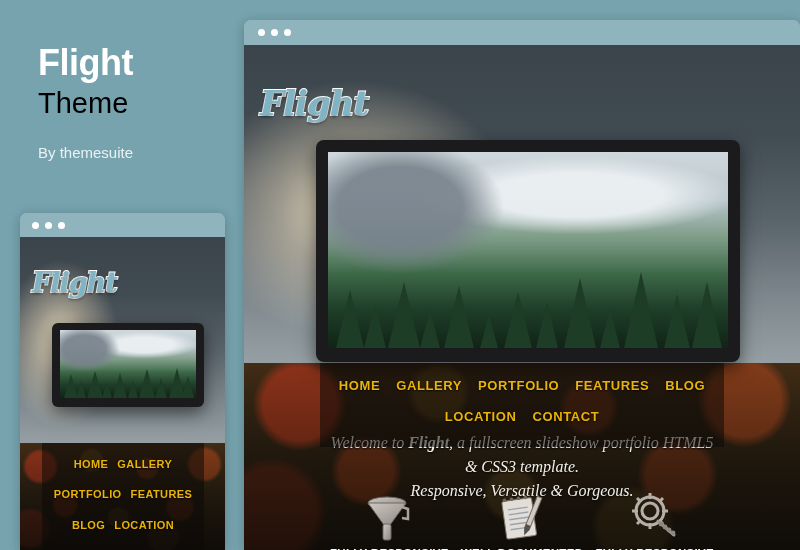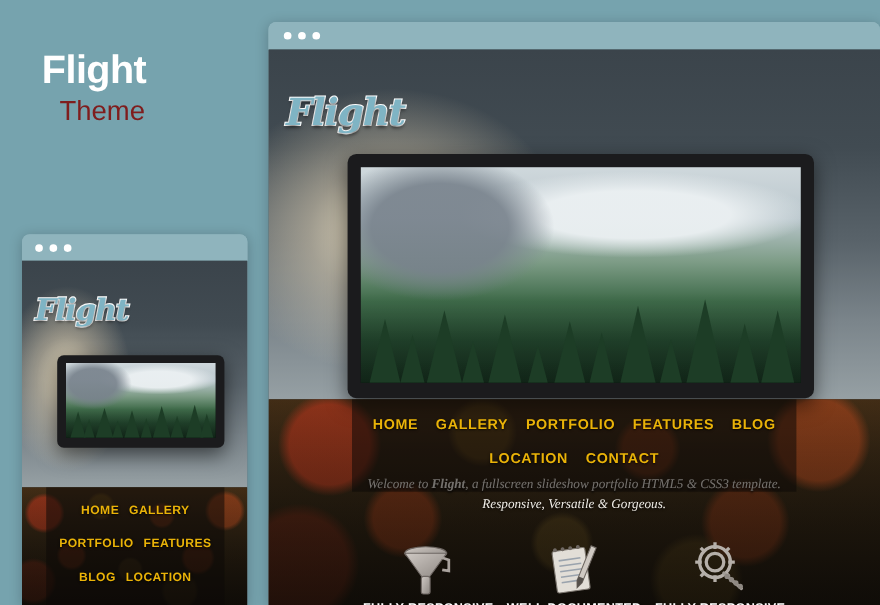--- a/index.html
+++ b/index.html
@@ -12,22 +12,22 @@
 
   
   .info{
     position:absolute;left:38px;top:44px;width:190px;
   }
   .info .title{
     font-size:36px;font-weight:bold;color:#ffffff;
     letter-spacing:-0.5px;line-height:1.05;margin:0;
   }
   .info .subtitle{
-    font-size:25px;font-weight:300;color:#7f1d1d;
-    margin:6px 0 0 16px;line-height:1.1;
+    font-size:29px;font-weight:300;color:#000000;
+    margin:6px 0 0 0;line-height:1.1;
   }
   .info .author{
     font-size:15px;color:#e9f2f4;margin:24px 0 0 0;
   }
 
   
   .window{
     position:absolute;
     border-radius:7px 7px 0 0;
     overflow:hidden;
@@ -151,21 +151,21 @@
   #main-window .titlebar{height:25px;padding-left:14px;}
   #main-window .dot{width:7px;height:7px;margin-right:6px;}
   #main-window .viewport{width:556px;height:505px;}
   #main-window .sky{height:318px;}
   #main-window .foliage{top:318px;height:187px;}
   #main-window .logo{left:16px;top:38px;font-size:34px;}
   #main-window .laptop{left:72px;top:95px;width:424px;height:222px;}
   #main-window .laptop .screen{left:12px;top:12px;right:12px;bottom:14px;width:auto;height:auto;}
   #main-window .overlay{left:76px;top:318px;width:404px;height:84px;}
   #main-window .nav{gap:16px;font-size:13px;padding-top:15px;letter-spacing:.6px;}
-  #main-window .welcome{position:absolute;left:80px;top:386px;width:396px;font-size:12px;line-height:1.5;}
+  #main-window .welcome{position:absolute;left:80px;top:386px;width:396px;font-size:16px;line-height:1.5;}
   #main-window .features{left:84px;top:440px;width:388px;gap:10px;}
   #main-window .feature .ficon{width:58px;height:58px;}
   #main-window .feature .fhead{font-size:11.5px;margin-top:4px;}
 
   
   #preview-window{left:20px;top:213px;width:205px;height:337px;}
   #preview-window .titlebar{height:24px;padding-left:12px;}
   #preview-window .dot{width:7px;height:7px;margin-right:6px;}
   #preview-window .viewport{width:205px;height:313px;}
   #preview-window .sky{height:206px;}
@@ -175,20 +175,21 @@
   #preview-window .laptop .screen{left:8px;top:7px;right:8px;bottom:9px;width:auto;height:auto;}
   #preview-window .overlay{left:22px;top:206px;width:162px;height:107px;}
   #preview-window .nav{gap:9px;font-size:11px;padding-top:11px;line-height:1.95;letter-spacing:.4px;}
 </style>
 </head>
 <body>
 
 <div class="info">
   <div class="title">Flight</div>
   <div class="subtitle">Theme</div>
+  <div class="author">By themesuite</div>
 </div>
 
 <div class="window" id="main-window">
 
   <div class="titlebar">
     <div class="dots">
       <span class="dot"></span>
       <span class="dot"></span>
       <span class="dot"></span>
     </div>

